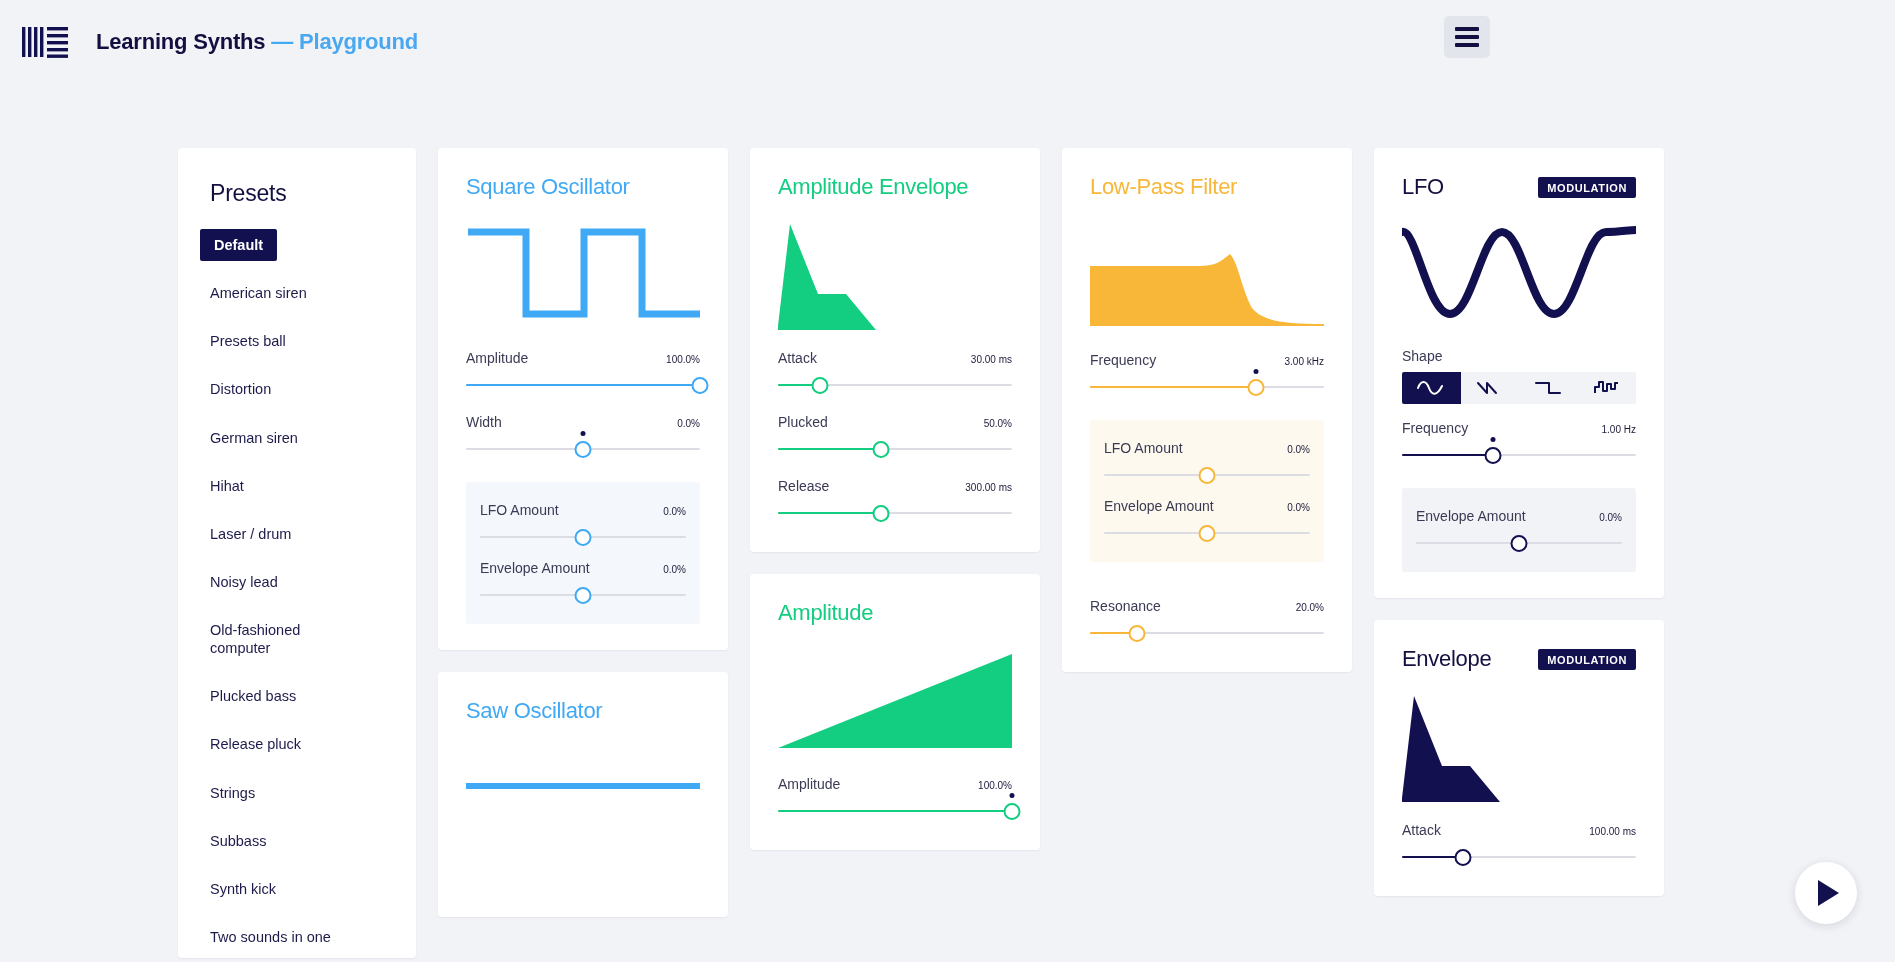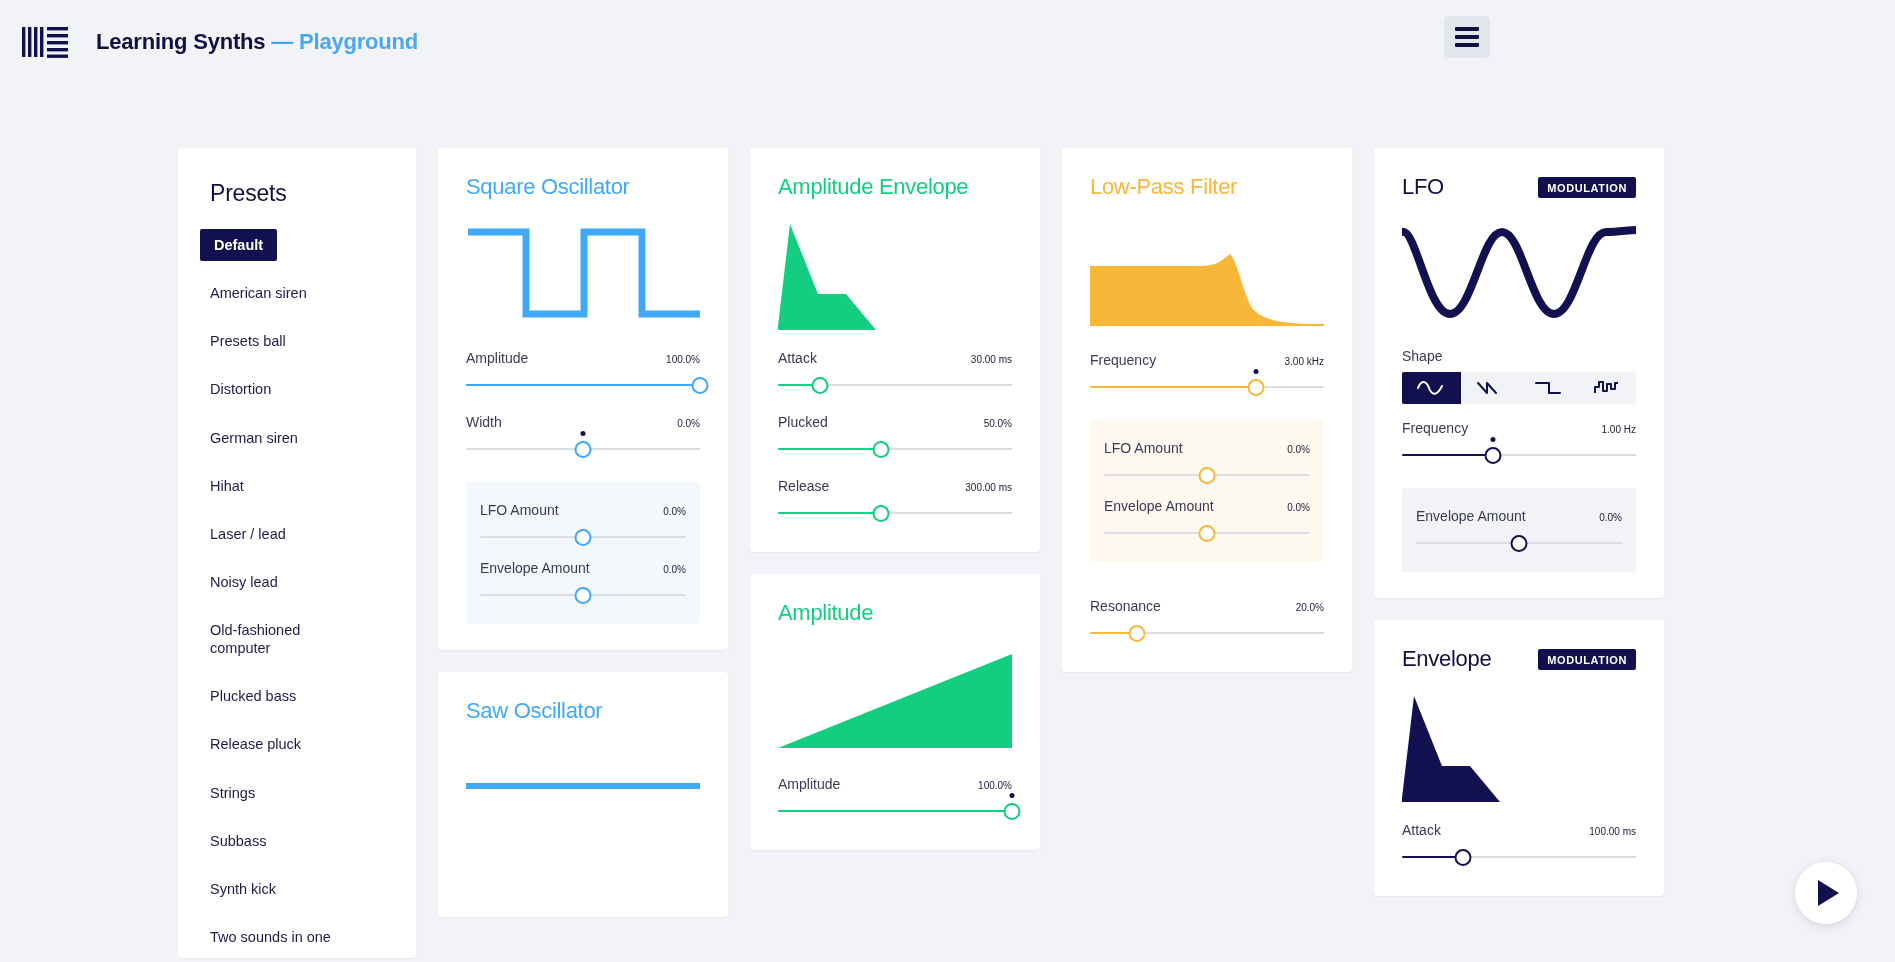--- a/index.html
+++ b/index.html
@@ -165,21 +165,21 @@
 
   <div class="card" id="presets-card">
     <div id="presets-title">Presets</div>
     <div class="preset-list" id="preset-list">
         <div class="preset-item active">Default</div>
         <div class="preset-item">American siren</div>
         <div class="preset-item">Presets ball</div>
         <div class="preset-item">Distortion</div>
         <div class="preset-item">German siren</div>
         <div class="preset-item">Hihat</div>
-        <div class="preset-item">Laser / lead</div>
+        <div class="preset-item">Laser / drum</div>
         <div class="preset-item">Noisy lead</div>
         <div class="preset-item">Old-fashioned computer</div>
         <div class="preset-item">Plucked bass</div>
         <div class="preset-item">Release pluck</div>
         <div class="preset-item">Strings</div>
         <div class="preset-item">Subbass</div>
         <div class="preset-item">Synth kick</div>
         <div class="preset-item">Two sounds in one</div>
       </div>
   </div>

